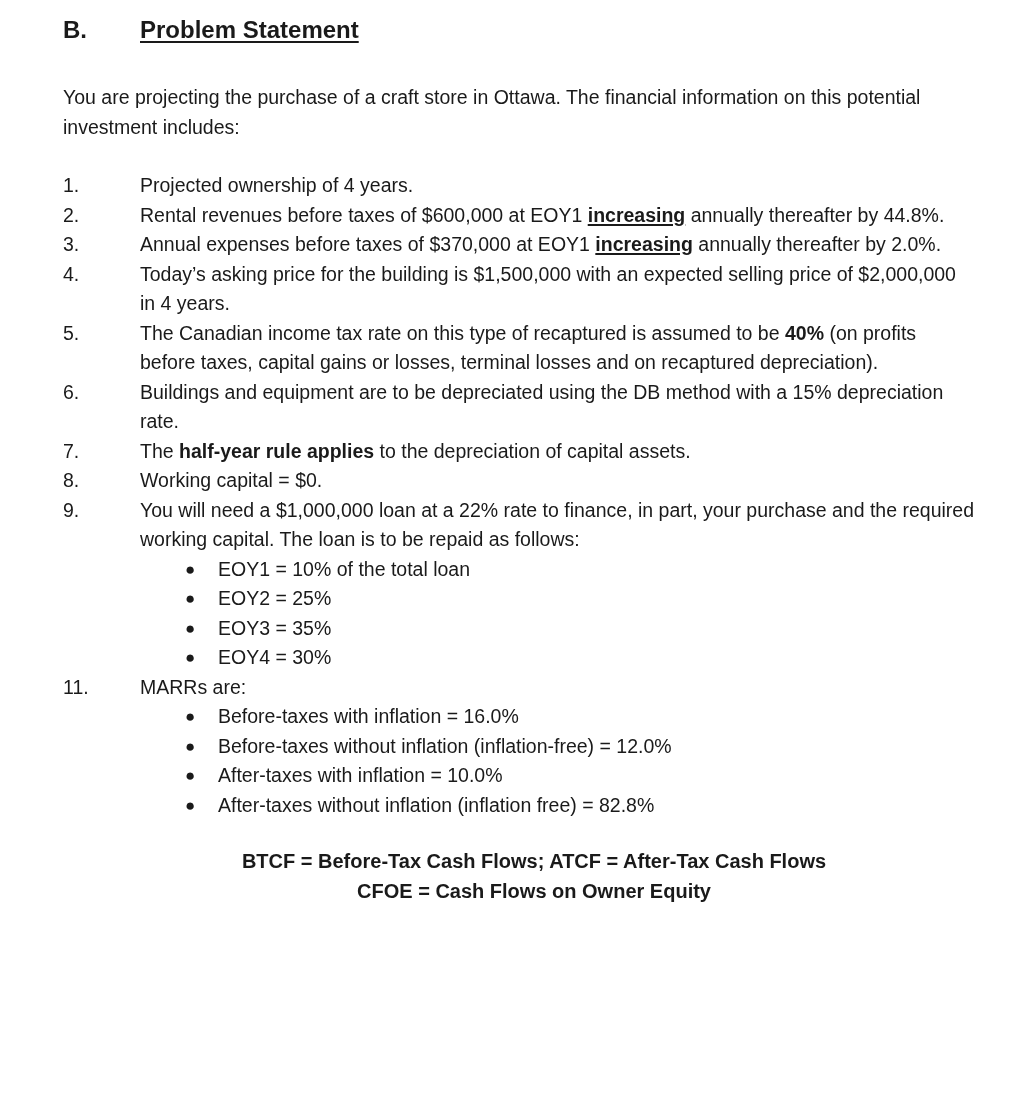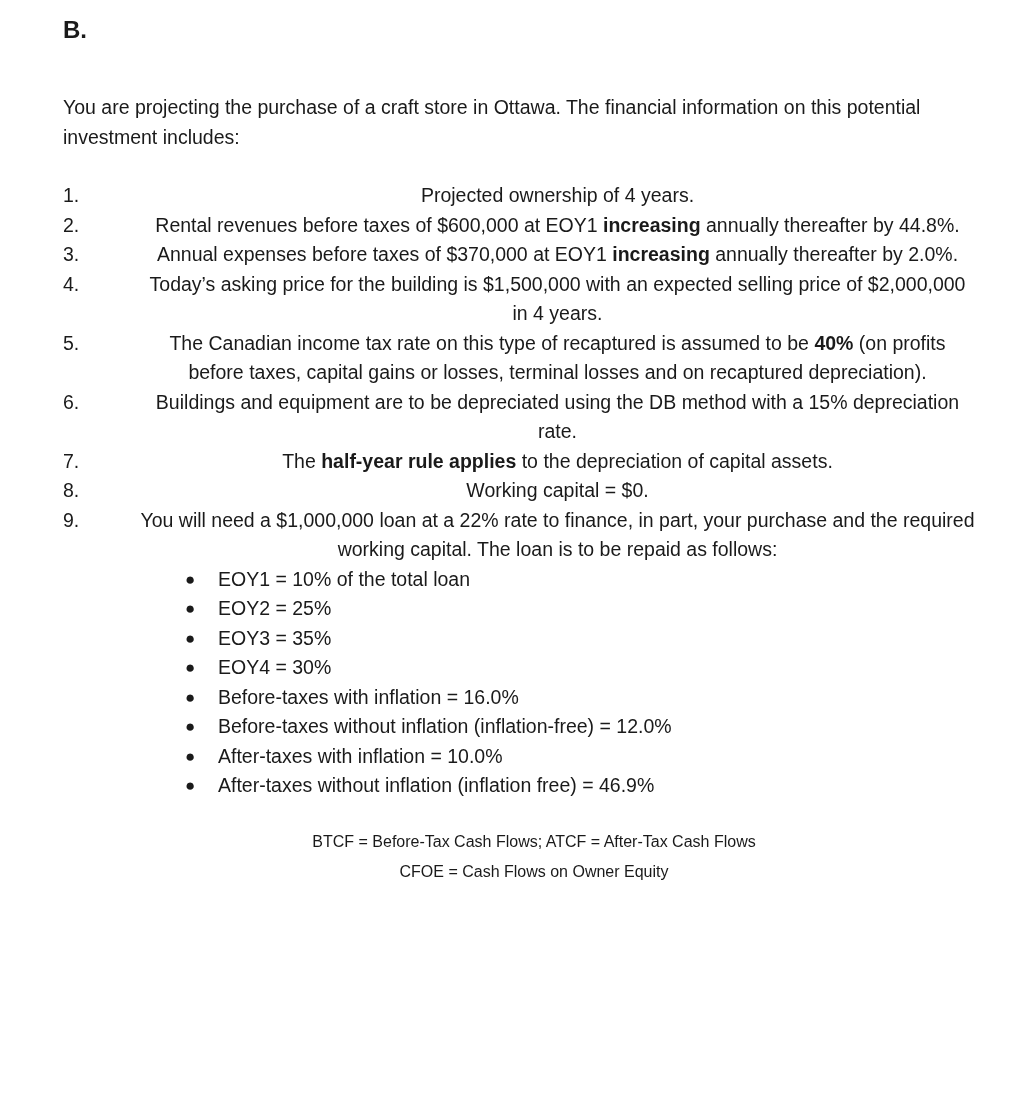--- a/index.html
+++ b/index.html
@@ -27,21 +27,21 @@
   }
   .heading .letter {
     flex: 0 0 77px;
   }
   .heading .title {
     text-decoration: underline;
     text-decoration-thickness: 2px;
     text-underline-offset: 3px;
   }
   .intro {
-    margin-top: 47px;
+    margin-top: 37px;
     font-size: 19.5px;
     line-height: 29.5px;
     max-width: 860px;
   }
   .list {
     margin-top: 29px;
     font-size: 19.5px;
     line-height: 29.5px;
   }
   .item {
@@ -50,24 +50,24 @@
   }
   .item .num {
     flex: 0 0 77px;
   }
   .item.tight .num {
     flex: 0 0 50px;
   }
   .item .txt {
     flex: 1 1 auto;
     max-width: 835px;
-    text-align: center;
   }
   .b { font-weight: bold; }
   .u {
+    text-decoration: underline;
     text-decoration-thickness: 2px;
     text-underline-offset: 2px;
   }
   .bullets {
     margin-left: 122px;
   }
   .bullet {
     display: flex;
     align-items: flex-start;
   }
@@ -75,33 +75,34 @@
     flex: 0 0 33px;
     font-size: 17px;
     line-height: 29.5px;
   }
   .bullet .btxt {
     flex: 1 1 auto;
   }
   .footer {
     margin-top: 26px;
     text-align: center;
-    font-weight: normal;
-    font-size: 16px;
+    font-weight: bold;
+    font-size: 20px;
     line-height: 30px;
     padding-left: 30px;
   }
 </style>
 </head>
 <body>
 
 <div class="page">
 
   <div class="heading">
     <span class="letter">B.</span>
+    <span class="title">Problem Statement</span>
   </div>
 
   <div class="intro">You are projecting the purchase of a craft store in Ottawa. The financial information on this potential investment includes:</div>
 
   <div class="list">
 
     <div class="item">
       <span class="num">1.</span>
       <span class="txt"><span>Projected ownership of 4 years.</span></span>
     </div>
@@ -159,37 +160,41 @@
         <span class="dot">●</span>
         <span class="btxt">EOY3 = 35%</span>
       </div>
       <div class="bullet">
         <span class="dot">●</span>
         <span class="btxt">EOY4 = 30%</span>
       </div>
     </div>
 
 
+    <div class="item">
+      <span class="num">11.</span>
+      <span class="txt"><span>MARRs are:</span></span>
+    </div>
 
     <div class="bullets">
       <div class="bullet">
         <span class="dot">●</span>
         <span class="btxt">Before-taxes with inflation = 16.0%</span>
       </div>
       <div class="bullet">
         <span class="dot">●</span>
         <span class="btxt">Before-taxes without inflation (inflation-free) = 12.0%</span>
       </div>
       <div class="bullet">
         <span class="dot">●</span>
         <span class="btxt">After-taxes with inflation = 10.0%</span>
       </div>
       <div class="bullet">
         <span class="dot">●</span>
-        <span class="btxt">After-taxes without inflation (inflation free) = 46.9%</span>
+        <span class="btxt">After-taxes without inflation (inflation free) = 82.8%</span>
       </div>
     </div>
 
   </div>
 
   <div class="footer">
     <div>BTCF = Before-Tax Cash Flows; ATCF = After-Tax Cash Flows</div>
     <div>CFOE = Cash Flows on Owner Equity</div>
   </div>
 

